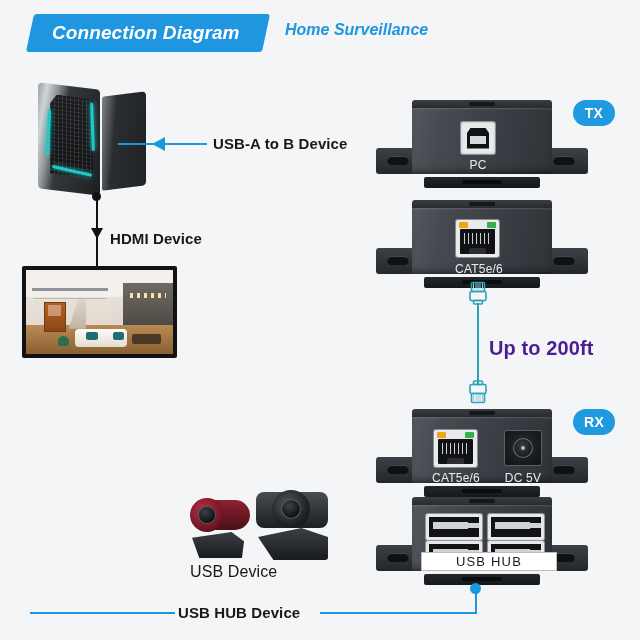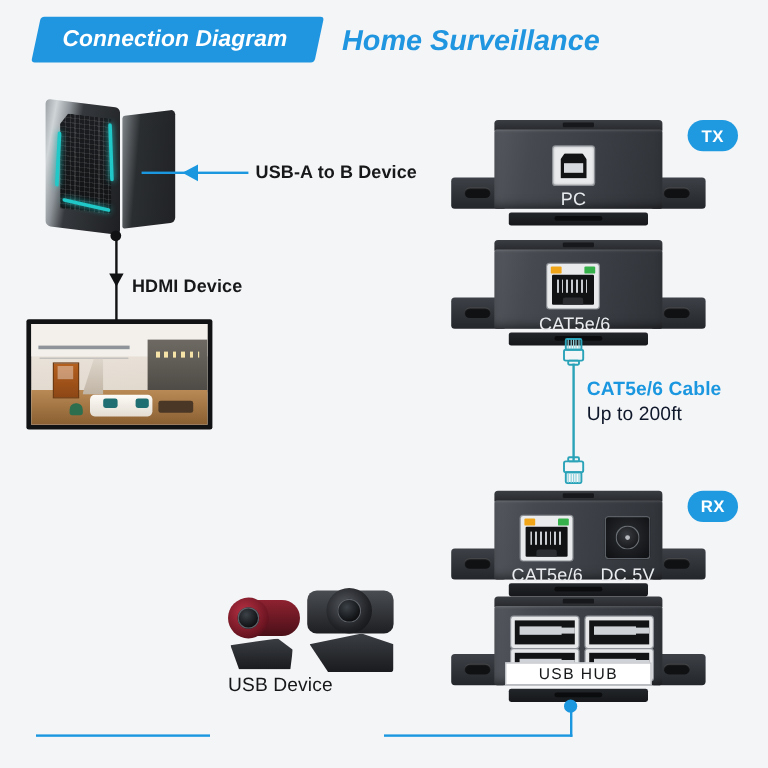--- a/index.html
+++ b/index.html
@@ -24,21 +24,21 @@
   }
   .banner-txt {
     transform:skewX(12deg);
     color:#ffffff;
     font-size:19px; font-weight:bold; font-style:italic;
     letter-spacing:.1px; white-space:nowrap;
   }
   .header-sub {
     position:absolute; left:285px; top:7px;
     color:#2196e0;
-    font-size:24px; font-weight:bold; font-style:italic;
+    font-size:16px; font-weight:bold; font-style:italic;
     white-space:nowrap;
   }
 
   
   .device { position:absolute; }
   .dev-top {
     position:absolute; left:36px; top:0; right:36px; height:9px;
     background:linear-gradient(#3a3d42,#26282c);
     border-radius:3px 3px 0 0;
   }
@@ -67,21 +67,21 @@
   .dev-foot {
     position:absolute; left:48px; right:48px; bottom:0; height:11px;
     background:linear-gradient(#23262a,#15171a);
     border-radius:2px;
   }
   .dev-foot::after{
     content:""; position:absolute; left:50%; top:3px; margin-left:-20px;
     width:40px; height:4px; background:#0b0c0e; border-radius:2px;
   }
   .port-label {
-    position:absolute; color:#e9ebee; font-size:15px; letter-spacing:.2px;
+    position:absolute; color:#e9ebee; font-size:12px; letter-spacing:.2px;
     text-align:center; white-space:nowrap;
   }
 
   
   .usbb {
     position:absolute; width:34px; height:32px;
     background:#e8eaec; border-radius:2px;
     box-shadow:0 0 0 1px #8d9196, inset 0 0 2px rgba(0,0,0,.3);
     display:flex; align-items:center; justify-content:center;
   }
@@ -294,21 +294,21 @@
     position:absolute; width:0; height:0;
     border-left:6px solid transparent; border-right:6px solid transparent;
     border-top:11px solid #111214;
   }
   .lbl {
     position:absolute; white-space:nowrap;
     color:#17181a; font-size:15px; font-weight:bold; letter-spacing:.1px;
   }
   .lbl.plain { font-weight:normal; font-size:16px; }
   .lbl.blue { color:#1b97e0; font-weight:bold; font-size:16px; }
-  .lbl.sub { color:#0f172a; font-weight:normal; font-size:16px; }
+  .lbl.sub { color:#4c1d95; font-weight:bold; font-size:20px; }
 
   
   .cat-line { position:absolute; width:2px; background:#2aa3b8; }
   .rjicon { position:absolute; width:22px; height:28px; }
 </style>
 </head>
 <body>
 
 <div class="stage">
 
@@ -391,21 +391,20 @@
     <rect x="3" y="10.5" width="16" height="9" rx="1.5" fill="none" stroke="#2aa3b8" stroke-width="1.6"></rect>
     <rect x="6.5" y="19.5" width="9" height="3.5" rx="1" fill="none" stroke="#2aa3b8" stroke-width="1.6"></rect>
   </svg>
   <div class="cat-line" style="left:477px; top:303px; height:81px;"></div>
   <svg class="rjicon" style="left:467px; top:380px;" viewBox="0 0 22 28">
     <rect x="3" y="4.5" width="16" height="9" rx="1.5" fill="none" stroke="#2aa3b8" stroke-width="1.6"></rect>
     <rect x="4.5" y="13.5" width="13" height="9" rx="1" fill="none" stroke="#2aa3b8" stroke-width="1.6"></rect>
     <path d="M6.5 14.2v8 M9 14.2v8 M11 14.2v8 M13 14.2v8 M15.5 14.2v8" stroke="#8fd4de" stroke-width="1"></path>
     <rect x="6.5" y="1" width="9" height="3.5" rx="1" fill="none" stroke="#2aa3b8" stroke-width="1.6"></rect>
   </svg>
-  <div class="lbl blue" style="left:489px; top:316px;">CAT5e/6 Cable</div>
   <div class="lbl sub" style="left:489px; top:337px;">Up to 200ft</div>
 
   <div class="device" style="left:376px; top:409px; width:212px; height:88px;">
     <div class="dev-top"></div>
     <div class="ear l"></div>
     <div class="ear r"></div>
     <div class="dev-body">
       <div class="rj45" style="left:22px; top:13px;">
         <div class="led o"></div>
         <div class="led g"></div>
@@ -421,21 +420,21 @@
 
   <div class="device" style="left:376px; top:497px; width:212px; height:88px;">
     <div class="dev-top"></div>
     <div class="ear l"></div>
     <div class="ear r"></div>
     <div class="dev-body">
       <div class="usba" style="left:14px; top:9px;"></div>
       <div class="usba" style="left:76px; top:9px;"></div>
       <div class="usba" style="left:14px; top:36px;"></div>
       <div class="usba" style="left:76px; top:36px;"></div>
-      <div class="hub-label" style="left:9px; top:47px; width:122px; height:19px;">USB HUB</div>
+      <div class="hub-label" style="left:9px; top:47px; width:136px; height:19px;">USB HUB</div>
     </div>
     <div class="dev-foot"></div>
   </div>
 
   <div class="cam" style="left:188px; top:496px; width:70px; height:68px;">
     <div class="cam-barrel" style="left:6px; top:4px; width:56px; height:30px; border-radius:15px;
                 background:linear-gradient(#8e2230,#4a1018);"></div>
     <div class="cam-ring" style="left:2px; top:2px; width:34px; height:34px;
                 background:radial-gradient(circle at 40% 35%,#b63143 0%,#6d1522 65%,#2b0810 100%);"></div>
     <div class="cam-lens" style="left:10px; top:10px; width:18px; height:18px;"></div>
@@ -447,17 +446,18 @@
     <div class="cam-barrel" style="left:6px; top:6px; width:72px; height:36px;"></div>
     <div class="cam-ring" style="left:22px; top:4px; width:38px; height:38px;"></div>
     <div class="cam-lens" style="left:31px; top:13px; width:20px; height:20px;"></div>
     <div class="cam-clip" style="left:8px; top:42px; width:70px; height:32px;
                 clip-path:polygon(0 28%, 62% 0, 100% 28%, 100% 100%, 22% 100%);"></div>
   </div>
 
   <div class="lbl plain" style="left:190px; top:563px;">USB Device</div>
 
   <div class="ln h" style="left:30px; top:612px; width:145px;"></div>
+  <div class="lbl" style="left:178px; top:604px;">USB HUB Device</div>
   <div class="ln h" style="left:320px; top:612px; width:157px;"></div>
   <div class="ln v" style="left:475px; top:590px; height:24px;"></div>
   <div class="dot" style="left:470px; top:583px;"></div>
 
 </div>
 
 </body></html>

